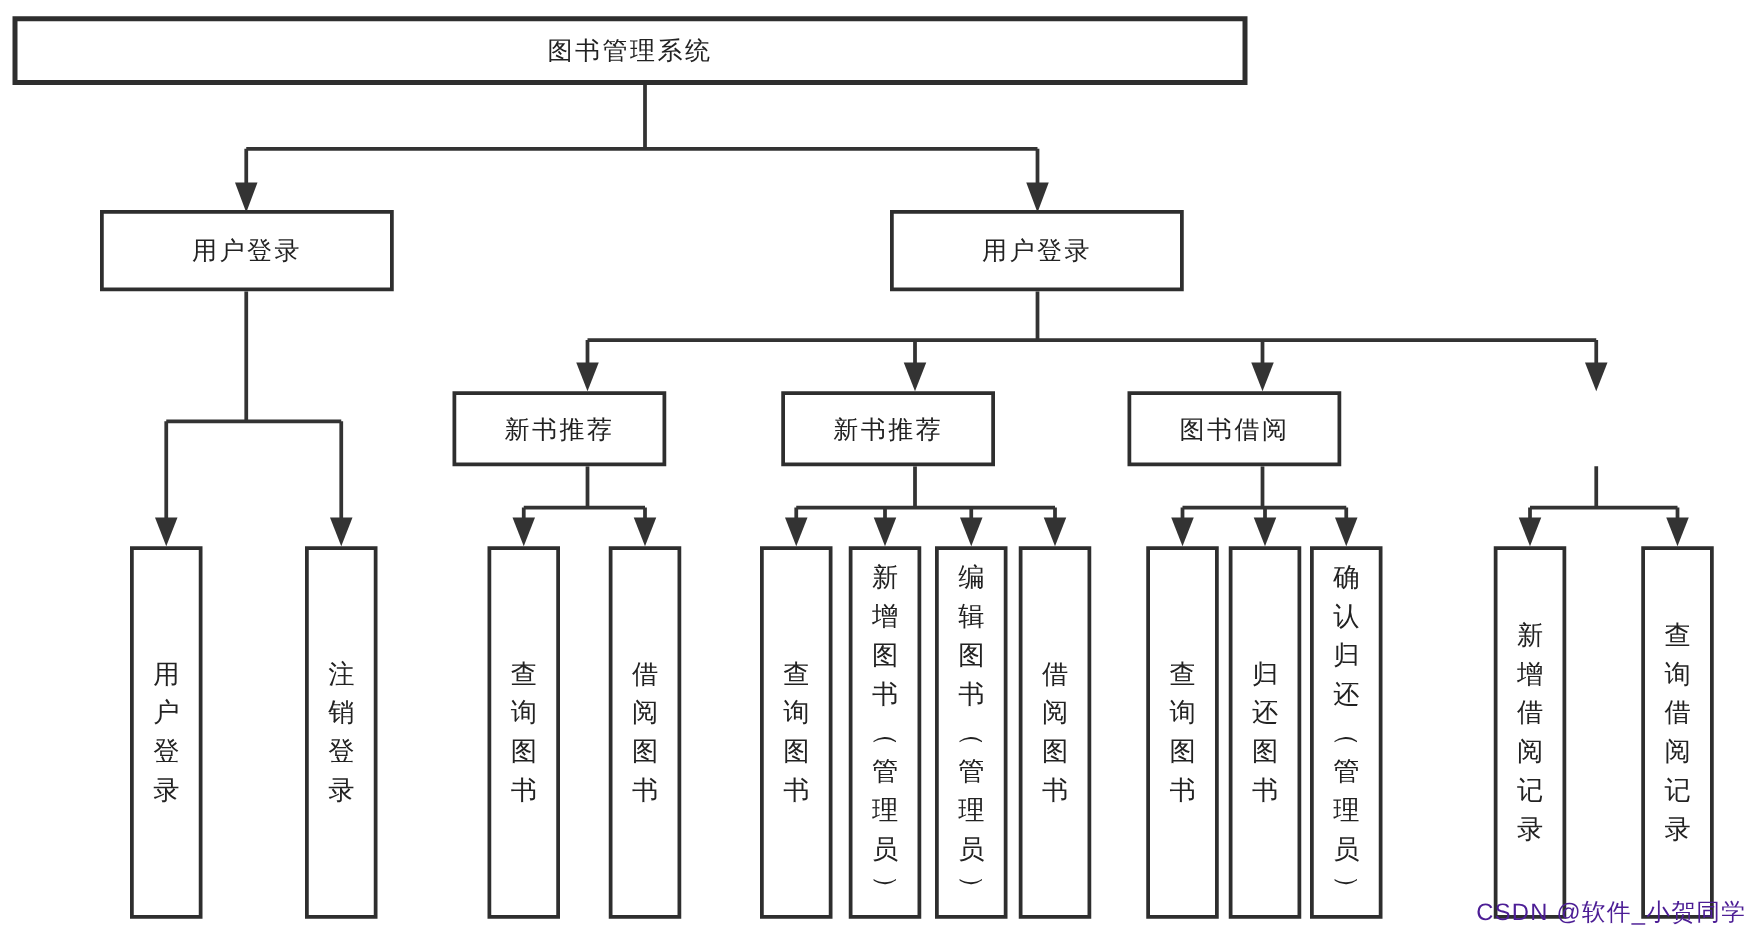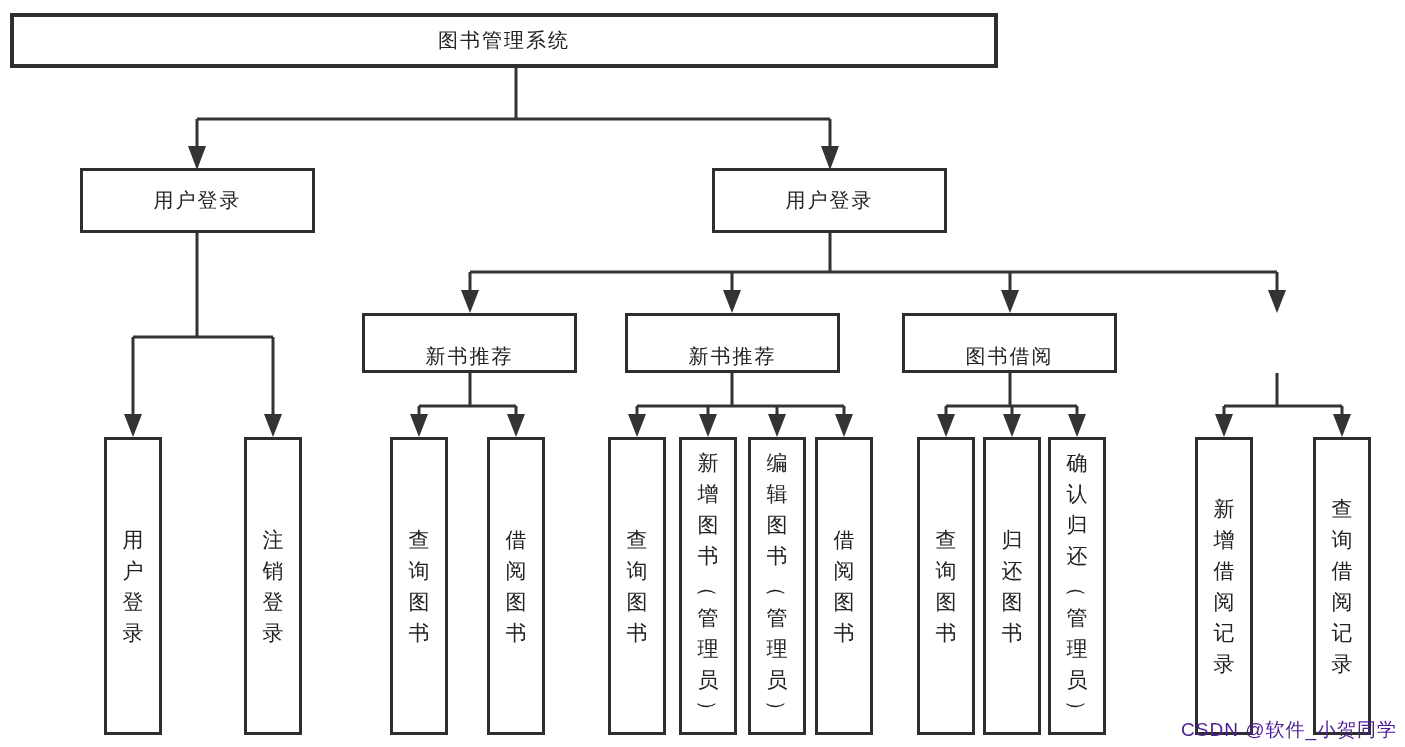--- a/index.html
+++ b/index.html
@@ -28,21 +28,21 @@
     justify-content: center;
     font-size: 20px;
     letter-spacing: 2px;
     color: #222222;
   }
   .hbox.root {
     left: 10px; top: 13px; width: 988px; height: 55px;
     border-width: 4px;
   }
   .hbox.lvl2 { top: 168px; width: 235px; height: 65px; font-family: Liberation Mono, monospace; }
-  .hbox.lvl3 { top: 313px; width: 215px; height: 60px; align-items: flex-end; }
+  .hbox.lvl3 { top: 313px; width: 171px; height: 60px; }
   .leaf {
     position: absolute;
     top: 437px; width: 58px; height: 298px;
     box-sizing: border-box;
     border: 3px solid #2e2e2e;
     background: #ffffff;
   }
   .vtext {
     width: 100%; height: 100%;
     display: flex;

